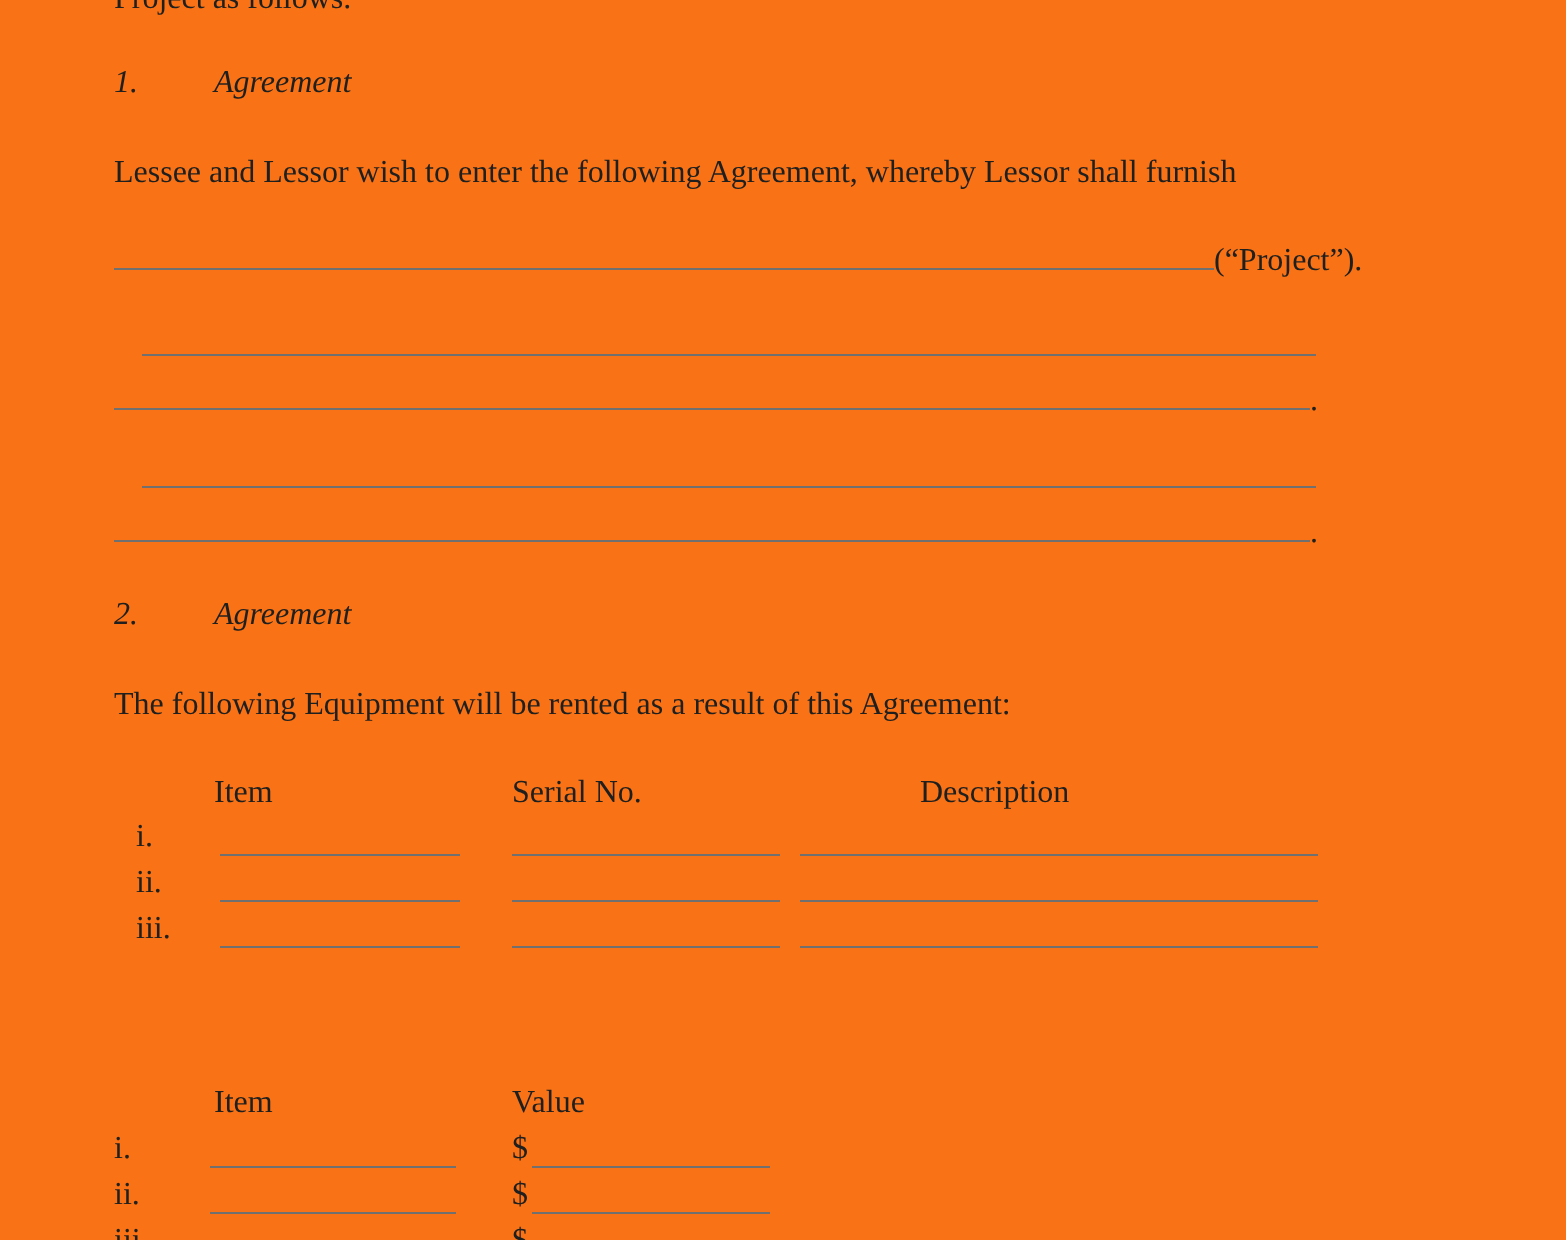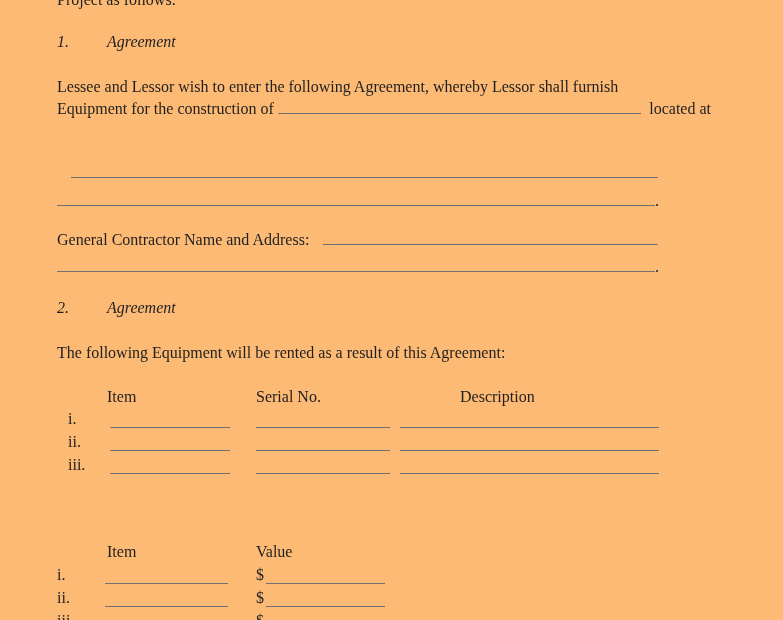--- a/index.html
+++ b/index.html
@@ -1,20 +1,20 @@
 <!DOCTYPE html>
 <html><head>
 <meta charset="utf-8">
 <style>
   html,body { margin:0; padding:0; background:#ffffff; }
   .page {
     position: relative;
     width: 783px;
     height: 620px;
-    background: #fdba74;
+    background: #f97316;
     overflow: hidden;
     font-family: "Liberation Serif", "DejaVu Serif", serif;
     font-size: 16px;
     line-height: 22px;
     color: #1f1f1f;
   }
   .line { position: absolute; left: 57px; white-space: nowrap; }
   .flexline { display: flex; align-items: baseline; }
   .heading { font-style: italic; }
   .heading .num { display: inline-block; width: 50px; }
@@ -41,37 +41,35 @@
 <div class="page">
 
   <div class="line" style="top:-11px">Project as follows.</div>
 
   <div class="line heading" style="top:31px">
     <span class="num">1.</span><span>Agreement</span>
   </div>
 
   <div class="line" style="top:76px">Lessee and Lessor wish to enter the following Agreement, whereby Lessor shall furnish</div>
 
-  <div class="line flexline" style="top:98px; width:654px">
-    <span>Equipment for the construction of</span>
-    <span class="blank grow" style="margin:0 8px 0 4px"></span>
-    <span>located at</span>
+
+  <div class="line flexline" style="top:120px">
+    <span class="blank" style="width:550px"></span>
+    <span>(“Project”).</span>
   </div>
-
 
   <div class="line flexline" style="top:163px; width:601px">
     <span class="blank grow" style="margin-left:14px"></span>
   </div>
   <div class="line flexline" style="top:190px">
     <span class="blank" style="width:598px"></span>
     <span>.</span>
   </div>
 
   <div class="line flexline" style="top:229px; width:601px">
-    <span>General Contractor Name and Address:</span>
     <span class="blank grow" style="margin-left:14px"></span>
   </div>
   <div class="line flexline" style="top:256px">
     <span class="blank" style="width:598px"></span>
     <span>.</span>
   </div>
 
   <div class="line heading" style="top:297px">
     <span class="num">2.</span><span>Agreement</span>
   </div>

